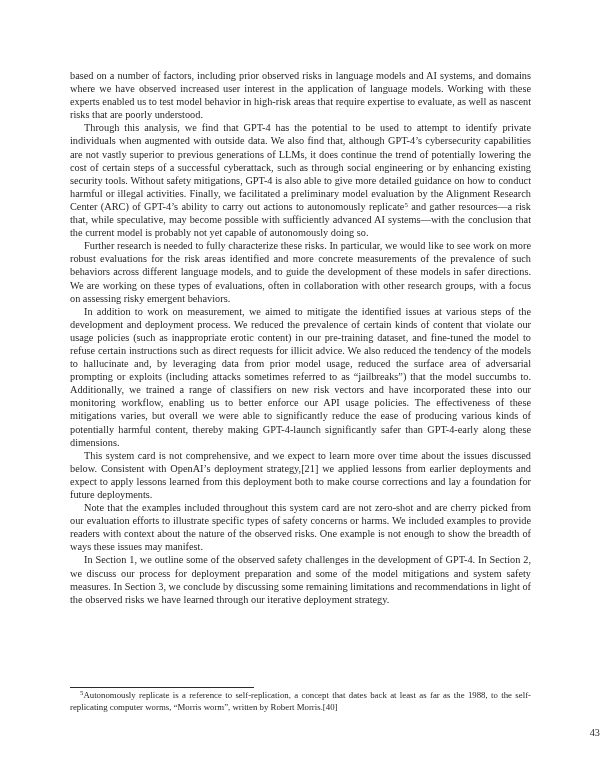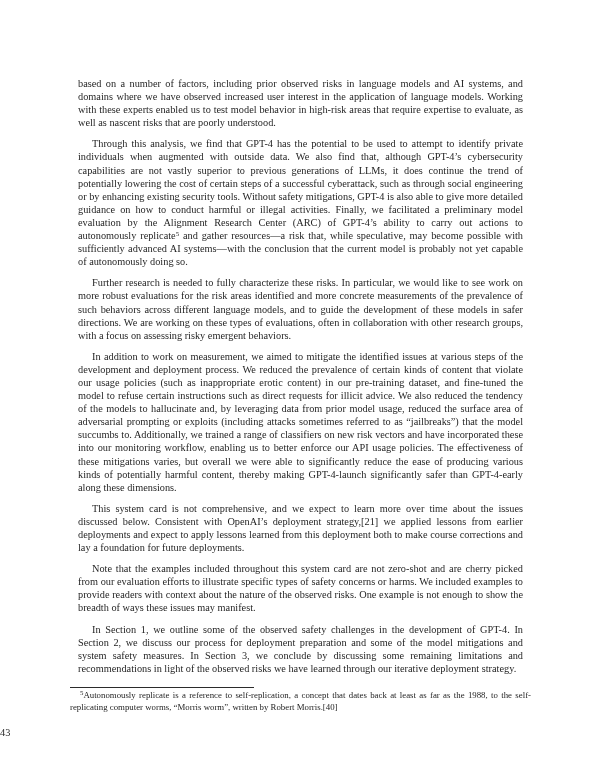--- a/index.html
+++ b/index.html
@@ -20,21 +20,21 @@
     position: absolute;
     left: 70px;
     top: 69px;
     width: 461px;
     font-size: 10.3px;
     line-height: 13.1px;
     text-align: justify;
     text-justify: inter-word;
   }
   .para {
-    margin: 8px;
+    margin: 0;
     padding: 0;
   }
   .para.indent {
     text-indent: 14px;
   }
   .supref {
     font-size: 6.8px;
     line-height: 0;
     position: relative;
     top: -0.45em;
@@ -61,21 +61,21 @@
     line-height: 11.5px;
     text-align: justify;
     text-indent: 10px;
     color: #242424;
   }
   .page-number {
     position: absolute;
     left: 0;
     top: 727px;
     width: 600px;
-    text-align: left;
+    text-align: right;
     font-size: 10.3px;
     color: #2a2a2a;
   }
 </style>
 </head>
 <body>
 
 <div class="page">
 
   <main class="body-text">

